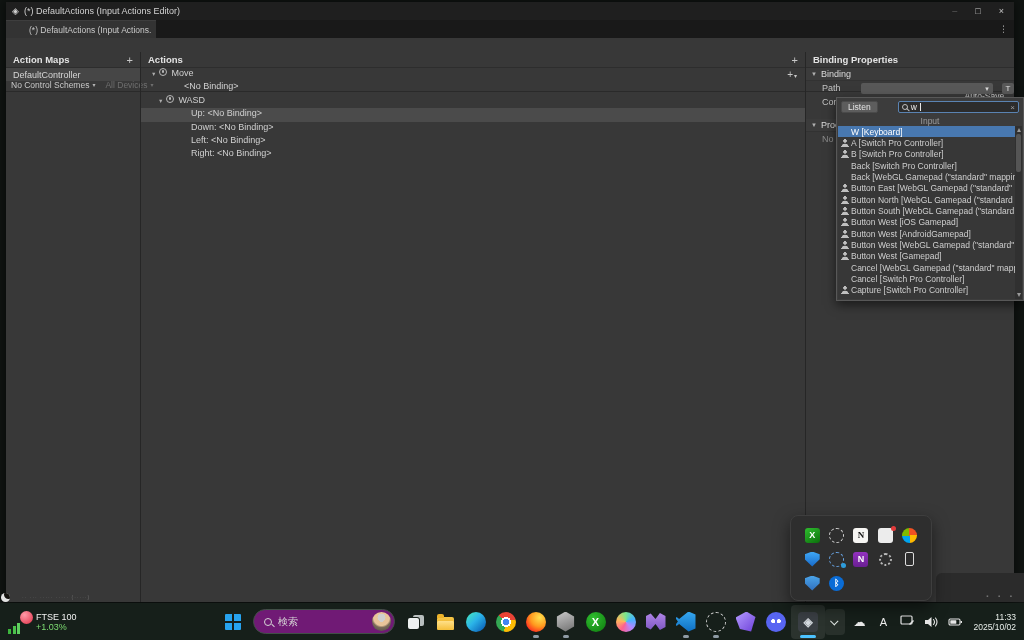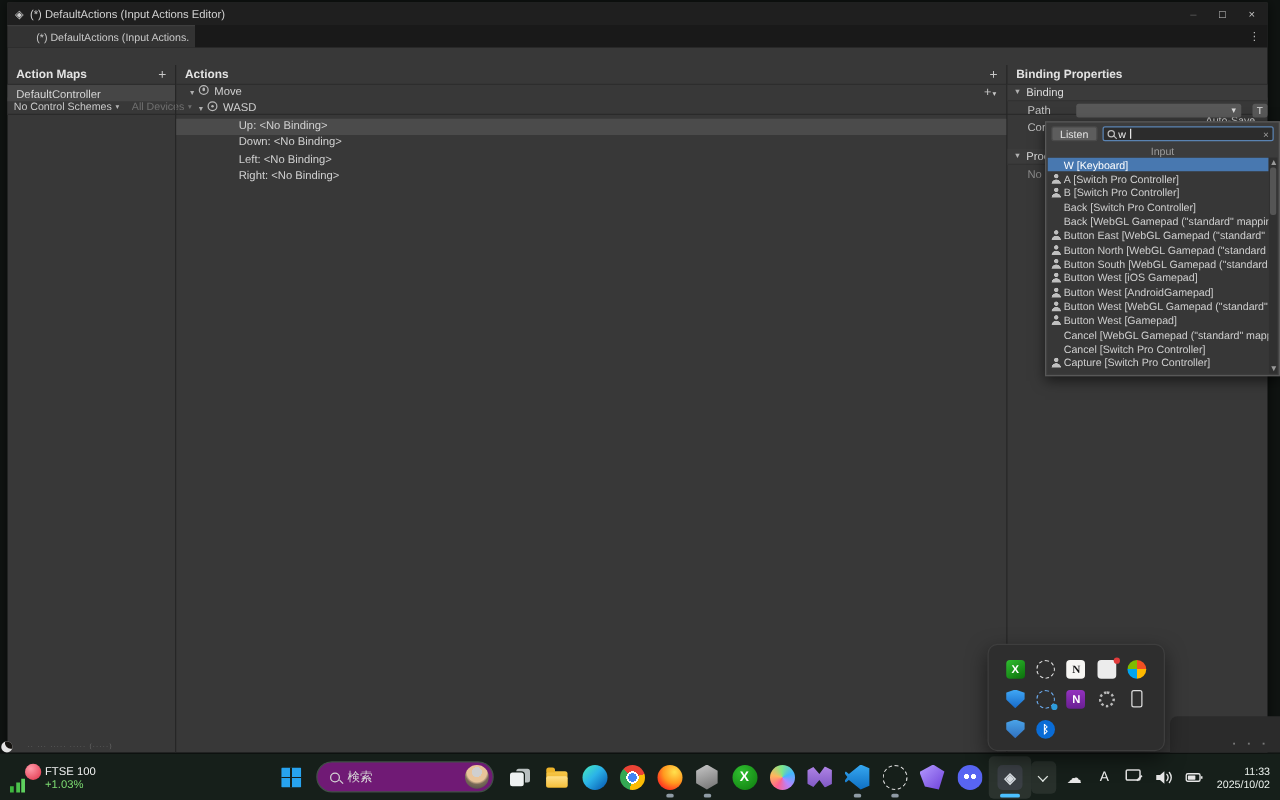--- a/index.html
+++ b/index.html
@@ -50,21 +50,21 @@
   .secrow { height:13px; background:#3b3b3b; border-bottom:1px solid #323232; display:flex; align-items:center; gap:4px; padding:0 5px; font-size:9px; color:#dadada; }
   .secrow .fold { font-size:6px; color:#b0b0b0; }
   .proprow { height:14px; display:flex; align-items:center; padding-left:16px; font-size:9px; color:#c2c2c2; gap:6px; }
   .dropdown { width:140px; height:11px; background:#585858; border-radius:2px; position:relative; }
   .dropdown::after { content:"▾"; position:absolute; right:4px; top:0; font-size:7px; color:#d8d8d8; line-height:11px; }
   .tbtn { width:13px; height:11px; background:#585858; border-radius:2px; font-size:8px; color:#e0e0e0; display:flex; align-items:center; justify-content:center; margin-left:3px; }
   .dimtext { color:#8a8a8a; }
 
   
   #picker { position:absolute; left:830px; top:95px; width:188px; height:204px; background:#3c3c3c; border:1px solid #585858; box-shadow:0 4px 10px rgba(0,0,0,.55); z-index:6; }
-  .listenrow { display:flex; align-items:flex-end; gap:4px; padding:3px 4px 2px 4px; }
+  .listenrow { display:flex; align-items:flex-end; gap:20px; padding:3px 4px 2px 4px; }
   .listenbtn { background:#5d5d5d; border:1px solid #4a4a4a; border-radius:2px; height:12px; line-height:11px; padding:0 6px; font-size:8.5px; color:#e4e4e4; }
   .searchbox { flex:1; height:12px; background:#2c2c2c; border:1px solid #5a83b2; border-radius:2px; display:flex; align-items:center; padding:0 3px; gap:3px; }
   .mag { width:6px; height:6px; border:1.2px solid #bdbdbd; border-radius:50%; position:relative; flex:none; }
   .mag::after { content:""; position:absolute; width:3.5px; height:1.2px; background:#bdbdbd; transform:rotate(45deg); right:-3px; bottom:-1px; }
   .query { font-size:8.5px; color:#ececec; }
   .qcaret { width:1px; height:8px; background:#e6e6e6; }
   .clearx { margin-left:auto; font-size:8px; color:#9f9f9f; }
   .search-hdr { text-align:center; font-size:8.5px; color:#9c9c9c; height:12px; line-height:12px; }
   .results { position:absolute; left:1px; right:8px; top:28px; bottom:1px; background:#373737; overflow:hidden; }
   .rrow { height:11.35px; display:flex; align-items:center; padding-left:3px; font-size:8.5px; color:#cfcfcf; white-space:nowrap; overflow:hidden; }
@@ -211,20 +211,25 @@
       </div>
       <div>
 
           <div class="trow" style="padding-left: 10px;">
             <span class="arrow show"></span>
             <span class="acticon show"></span>
             <span>Move</span>
             <span class="addbind show">+</span>
           </div>
 
+          <div class="trow" style="padding-left: 43px;">
+
+            <span>&lt;No Binding&gt;</span>
+
+          </div>
 
           <div class="trow" style="padding-left: 17px;">
             <span class="arrow show"></span>
             <span class="acticon show"></span>
             <span>WASD</span>
 
           </div>
 
           <div class="trow selected" style="padding-left: 50px;">
 

